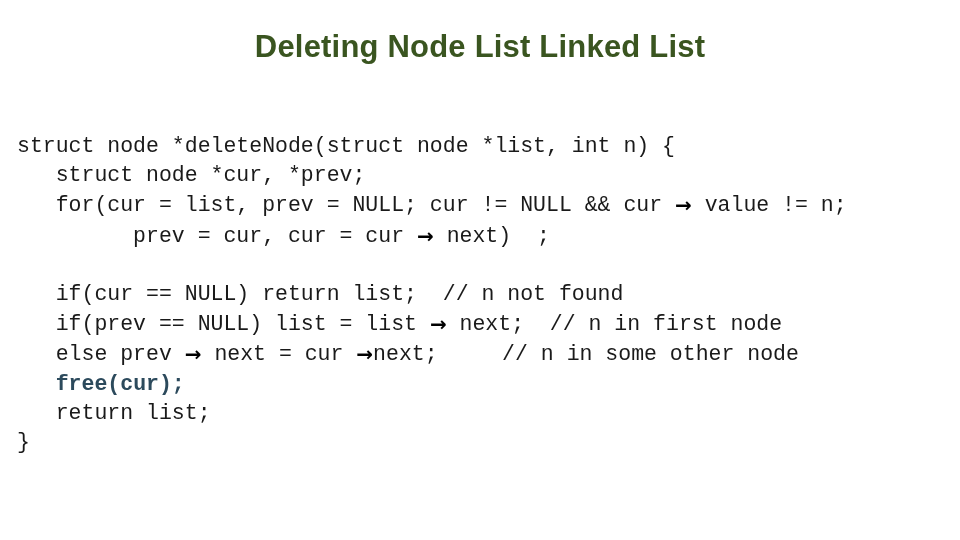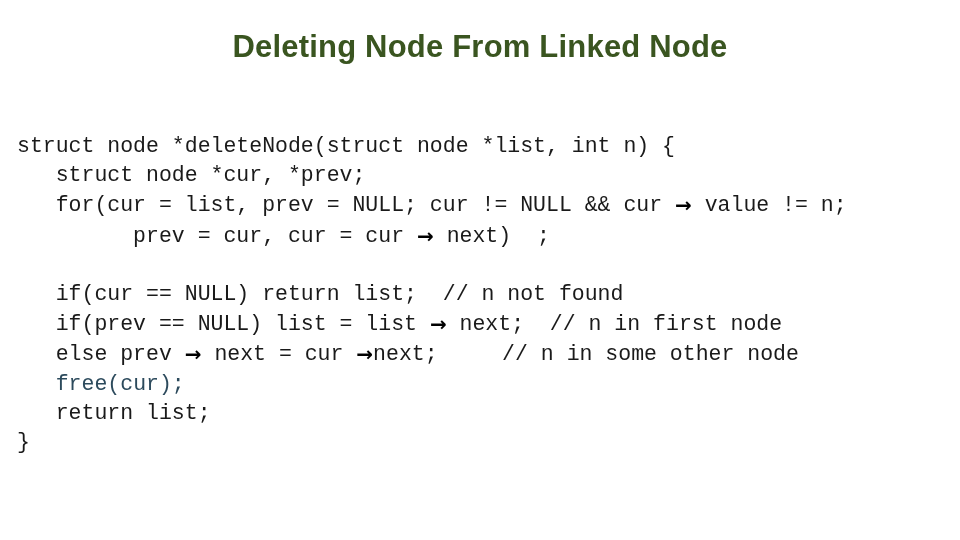--- a/index.html
+++ b/index.html
@@ -53,33 +53,33 @@
   }
   .code-line.blank {
     height: 29.2px;
   }
   .tok {
     white-space: pre;
     font-family: "Liberation Mono", "DejaVu Sans Mono", monospace;
   }
   .tok-free {
     color: #2c4a5c;
-    font-weight: normal;
+    font-weight: bold;
   }
   .arrow {
     font-family: "DejaVu Sans", sans-serif;
     font-weight: bold;
     font-size: 20px;
     color: #000000;
     display: inline-block;
     transform: translateY(1px);
   }
 </style>
 </head>
 <body>
 
 <div class="slide">
 
-  <div class="slide-title">Deleting Node From Linked Node</div>
+  <div class="slide-title">Deleting Node List Linked List</div>
 
   <div class="code-block"><div class="code-line"><span class="tok">struct node *deleteNode(struct node *list, int n) {</span></div><div class="code-line"><span class="tok">   struct node *cur, *prev;</span></div><div class="code-line"><span class="tok">   for(cur = list, prev = NULL; cur != NULL &amp;&amp; cur </span><span class="tok arrow">→</span><span class="tok"> value != n;</span></div><div class="code-line"><span class="tok">         prev = cur, cur = cur </span><span class="tok arrow">→</span><span class="tok"> next)  ;</span></div><div class="code-line blank">&nbsp;</div><div class="code-line"><span class="tok">   if(cur == NULL) return list;  // n not found</span></div><div class="code-line"><span class="tok">   if(prev == NULL) list = list </span><span class="tok arrow">→</span><span class="tok"> next;  // n in first node</span></div><div class="code-line"><span class="tok">   else prev </span><span class="tok arrow">→</span><span class="tok"> next = cur </span><span class="tok arrow">→</span><span class="tok">next;     // n in some other node</span></div><div class="code-line"><span class="tok">   </span><span class="tok tok-free">free(cur);</span></div><div class="code-line"><span class="tok">   return list;</span></div><div class="code-line"><span class="tok">}</span></div></div>
 
 </div>
 
 </body></html>

